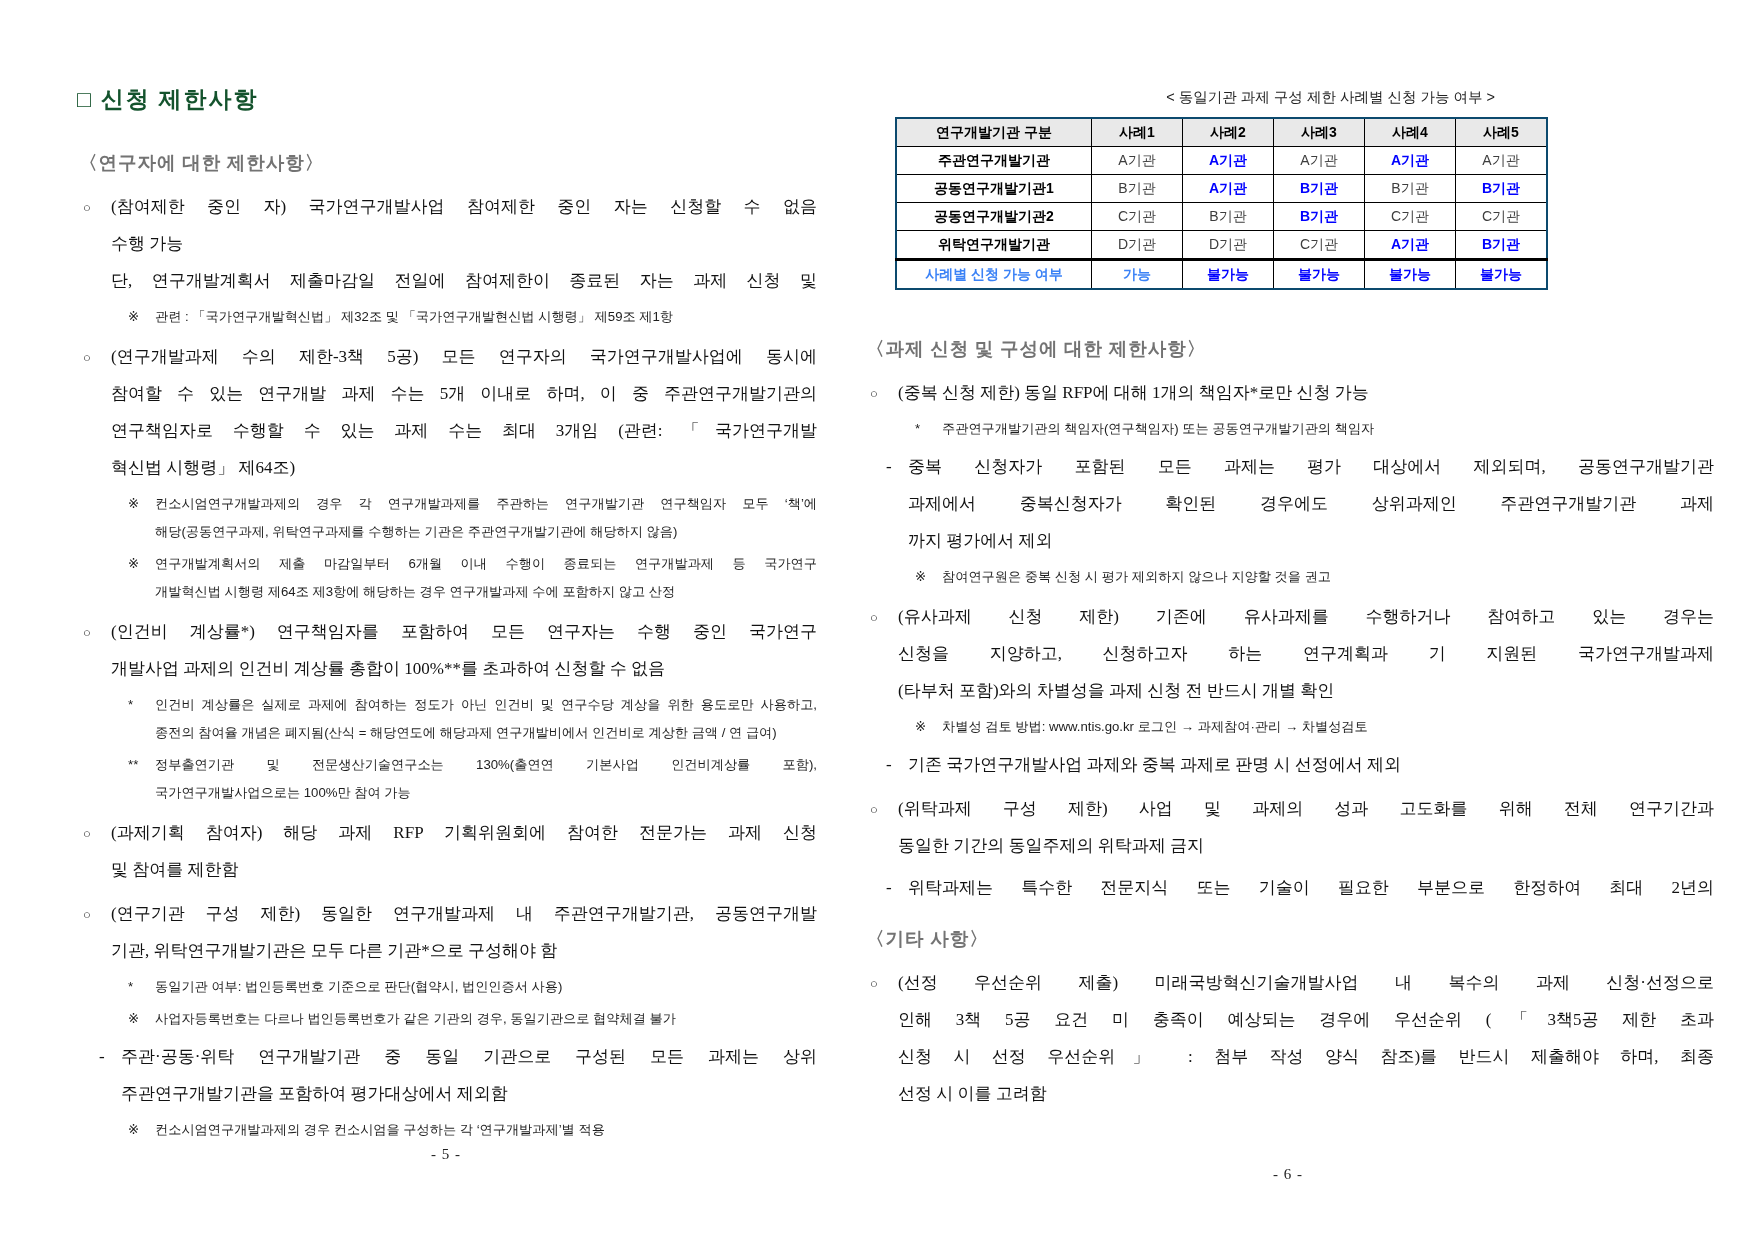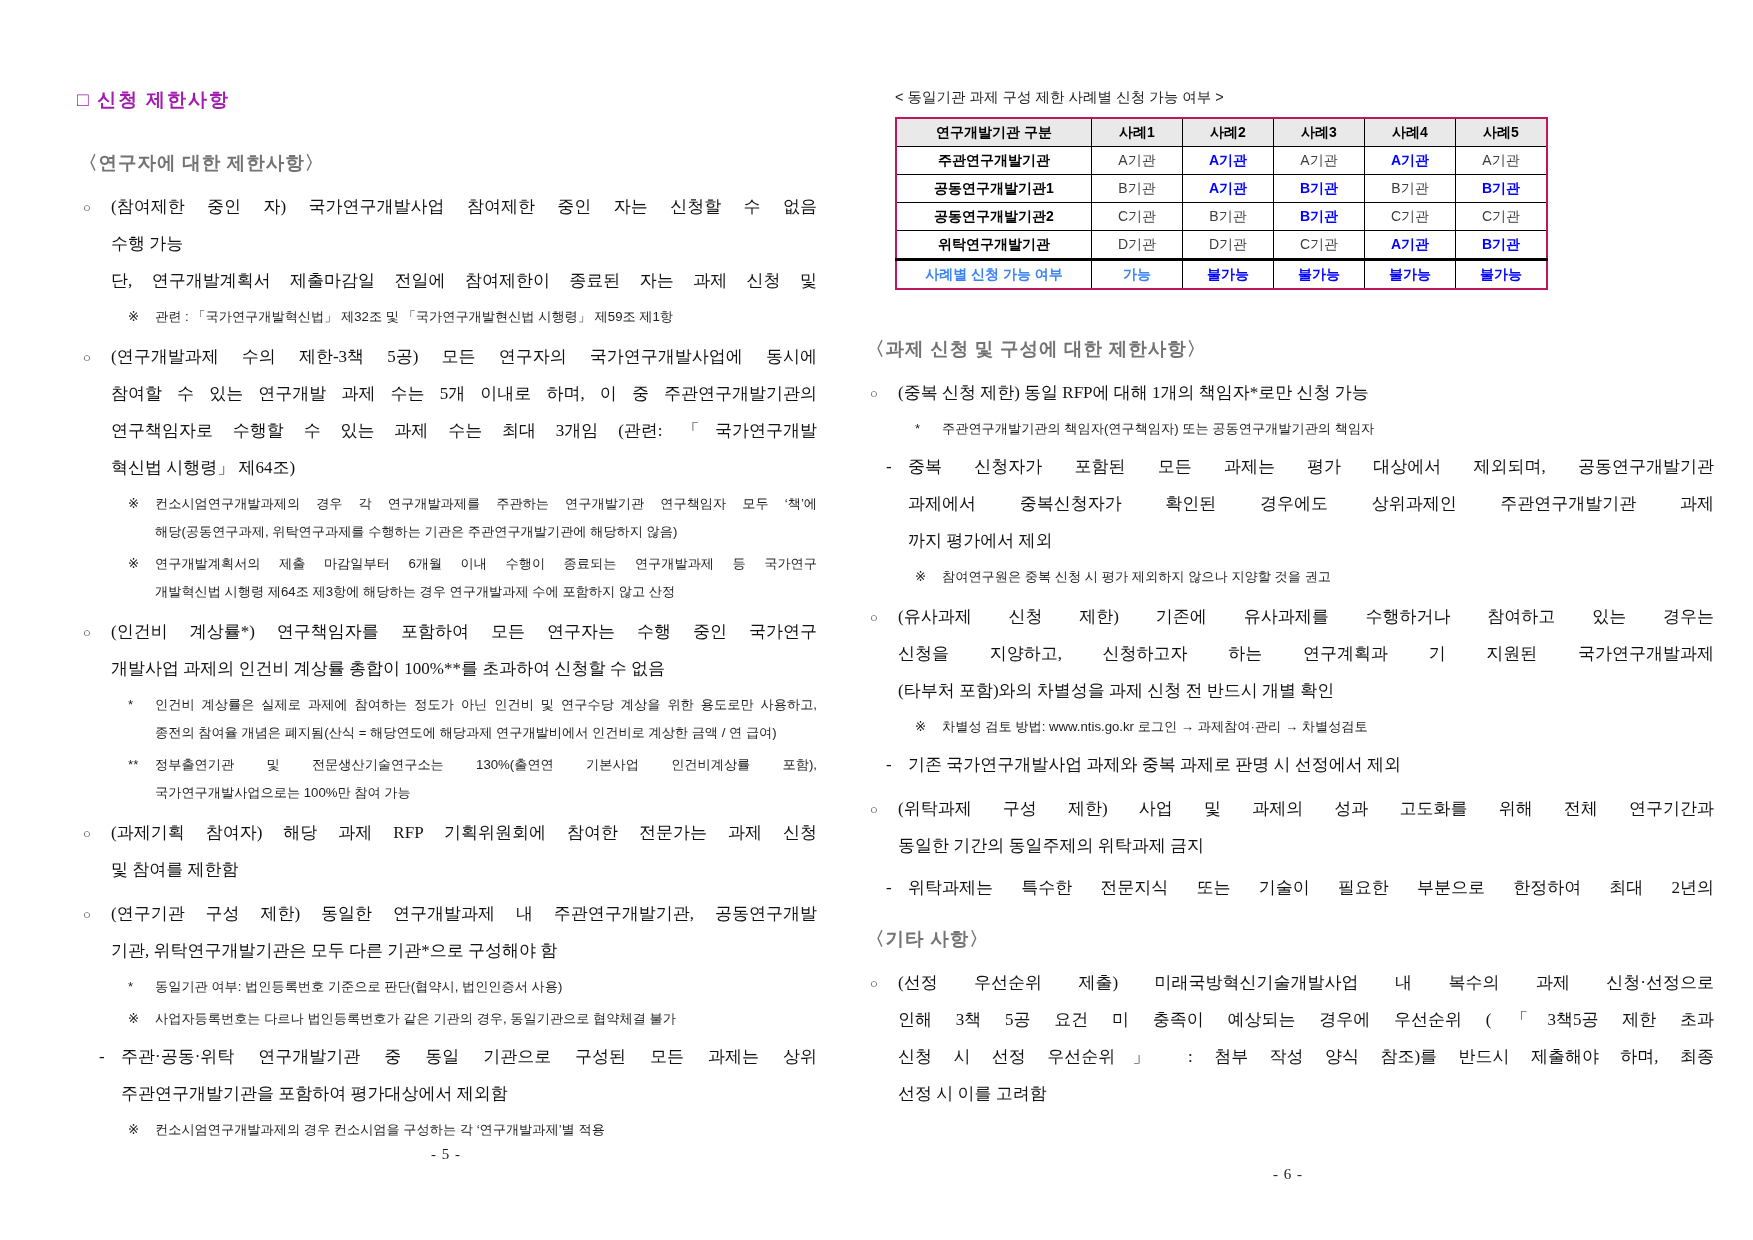--- a/index.html
+++ b/index.html
@@ -3,45 +3,45 @@
 <meta charset="utf-8">
 <style>
   :root { --blue:#0000ff; --thbg:#e9e9e9; }
   html,body { margin:0; padding:0; background:#ffffff; }
   .canvas { position:relative; width:1753px; height:1240px; background:#ffffff; overflow:hidden;
             font-family:"Liberation Serif","DejaVu Serif",serif; color:#111; }
   .page { position:absolute; top:84px; height:1130px; }
   #page5 { left:75px;  width:742px; }
   #page6 { left:862px; width:852px; }
 
-  .doc-title { font-weight:700; font-size:19px; line-height:28px; letter-spacing:2px;
-               margin:2px 0 34px 2px; color:#a21caf; }
+  .doc-title { font-weight:700; font-size:23px; line-height:28px; letter-spacing:2px;
+               margin:2px 0 34px 2px; color:#14532d; }
 
   .block { position:relative; }
   .block.section { font-weight:700; font-size:18.5px; line-height:30px; letter-spacing:1px;
                    margin:18px 0 10px 4px; color:#737373; }
   .block.bullet  { padding-left:36px; font-size:17px; line-height:37px; margin-top:7px; }
   .block.dash    { padding-left:46px; font-size:17px; line-height:37px; margin-top:5px; }
   .block.note    { padding-left:80px; font-size:13.2px; line-height:28px; margin:4px 0;
                    font-family:"Liberation Sans","DejaVu Sans",sans-serif; color:#1d1d1d; }
   .line { position:relative; }
   .bullet > .line > .marker { position:absolute; left:-28px; top:1px; font-size:13px; }
   .dash   > .line > .marker { position:absolute; left:-22px; }
   .note   > .line > .marker { position:absolute; left:-27px; }
   .just { text-align:justify; text-align-last:justify; }
 
   .page-num { position:absolute; left:0; right:0; text-align:center;
               font-size:15px; color:#222; letter-spacing:1px; }
   #page5 .page-num { top:1062px; }
   #page6 .page-num { top:1082px; }
 
-  .table-title { width:600px; margin:4px 0 10px 33px; text-align:left;
+  .table-title { width:600px; margin:4px 0 10px 33px; text-align:right;
                  font-family:"Liberation Sans","DejaVu Sans",sans-serif;
                  font-size:14.5px; color:#222; }
-  table.case-table { border-collapse:collapse; margin-left:33px; border:2px solid #be185d;
+  table.case-table { border-collapse:collapse; margin-left:33px; border:2px solid #0c4a6e;
                      font-family:"Liberation Sans","DejaVu Sans",sans-serif; }
   .case-table th, .case-table td { border:1px solid #000; height:27px; padding:0 4px;
                      text-align:center; vertical-align:middle; font-size:14px; }
   .case-table th { background:var(--thbg); font-weight:700; color:#000; }
   .case-table th.label-col { width:186px; }
   .case-table th.case-col  { width:82px; }
   .case-table td.label { font-weight:700; color:#000; }
   .case-table td.case  { color:#3d3d3d; }
   .case-table td.case.blue { color:var(--blue); font-weight:700; }
   .case-table tr.footer td { border-top:3px solid #000; font-weight:700; color:#3b82f6; }

